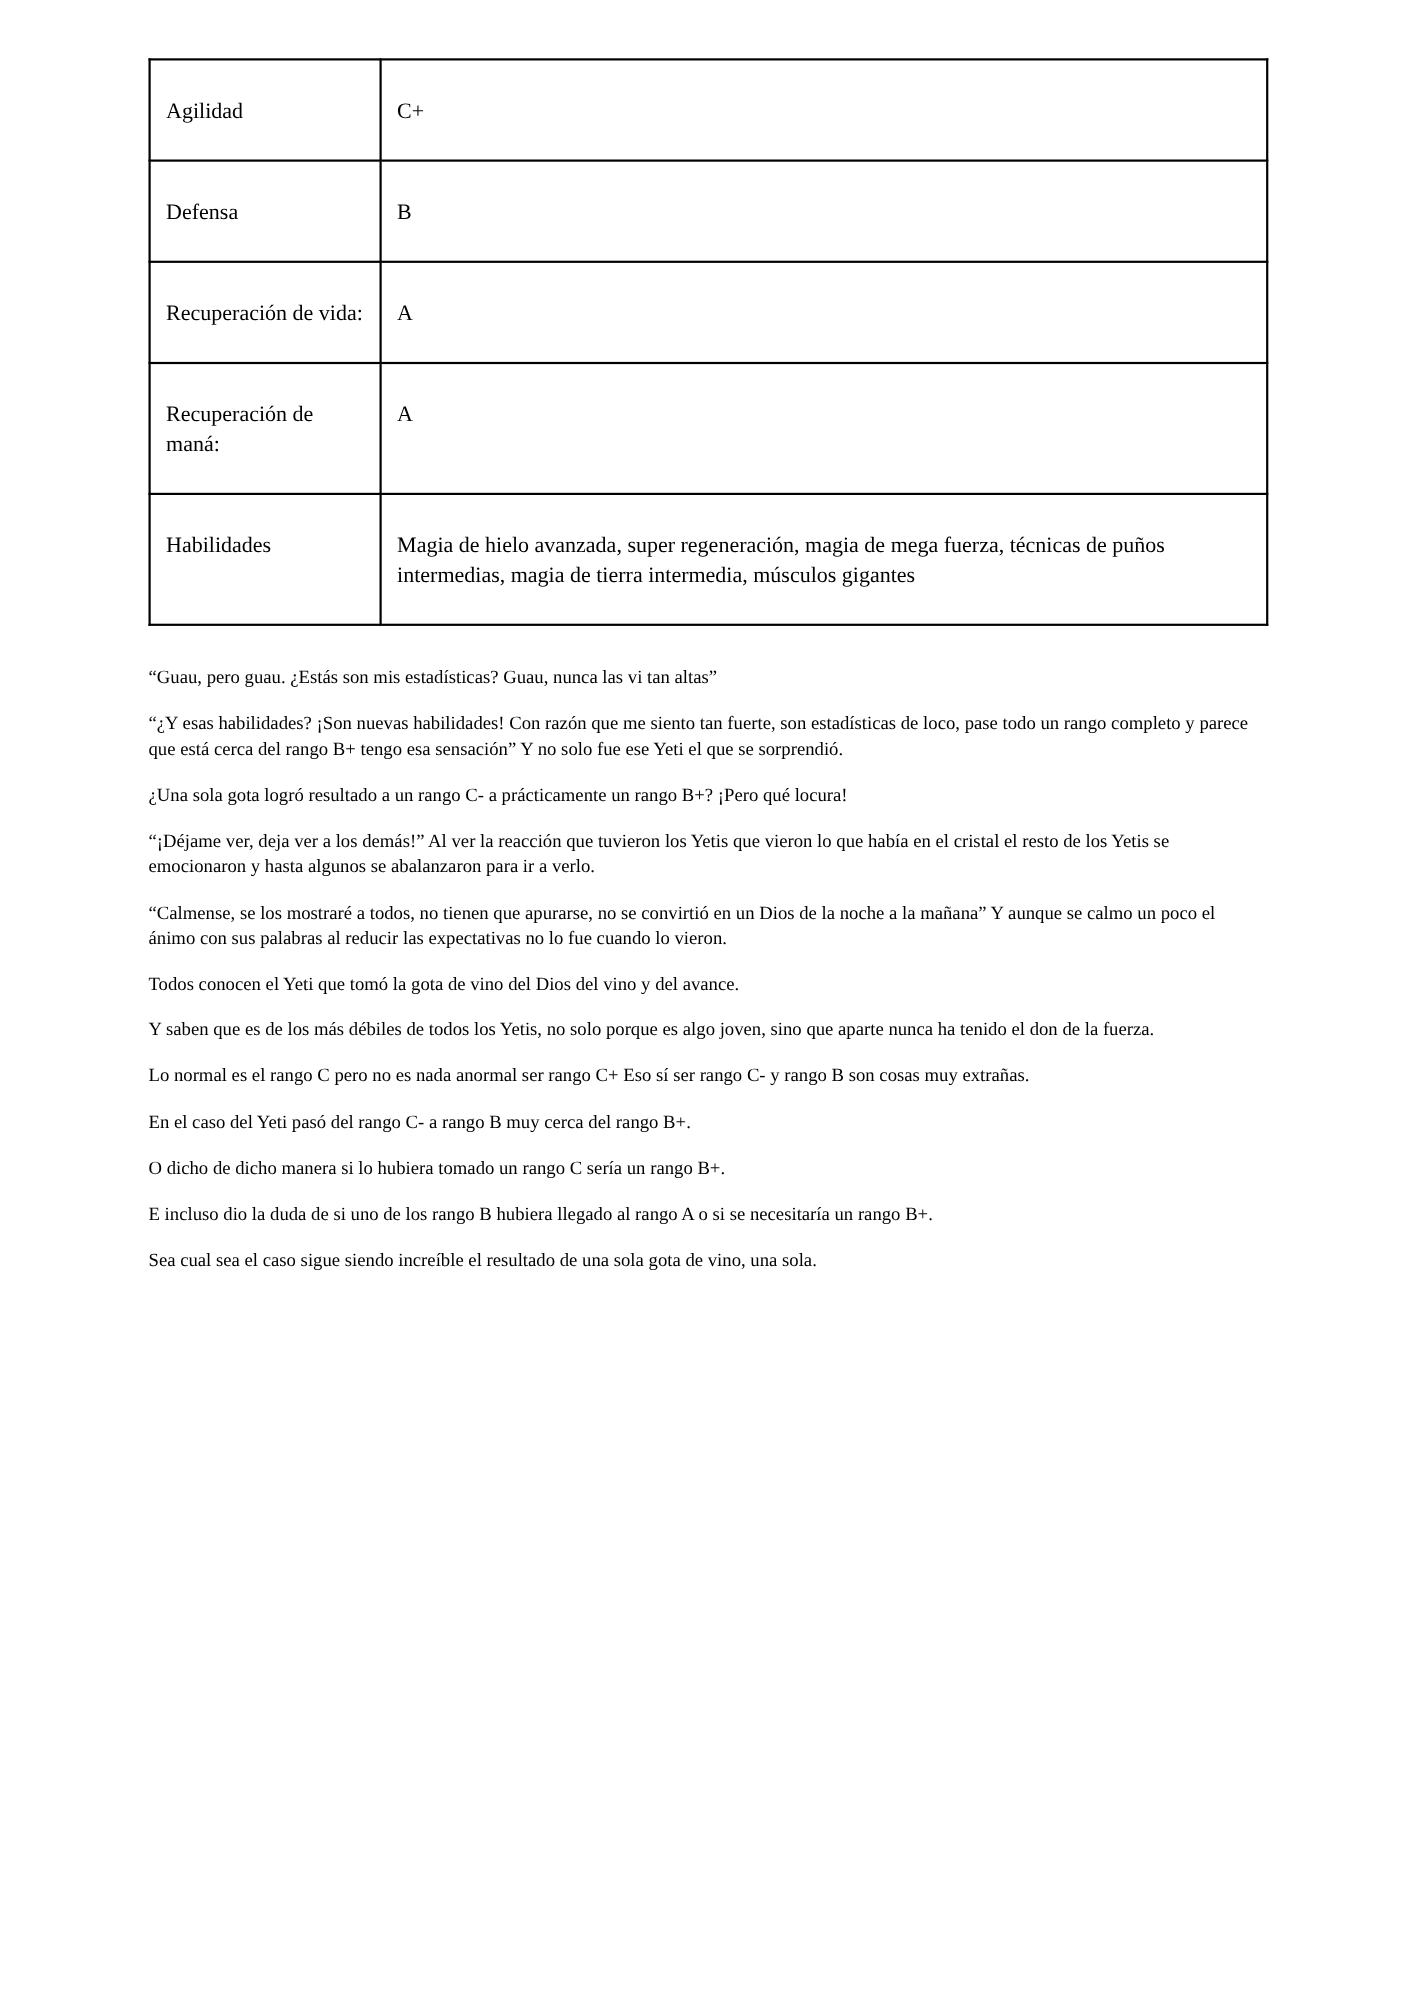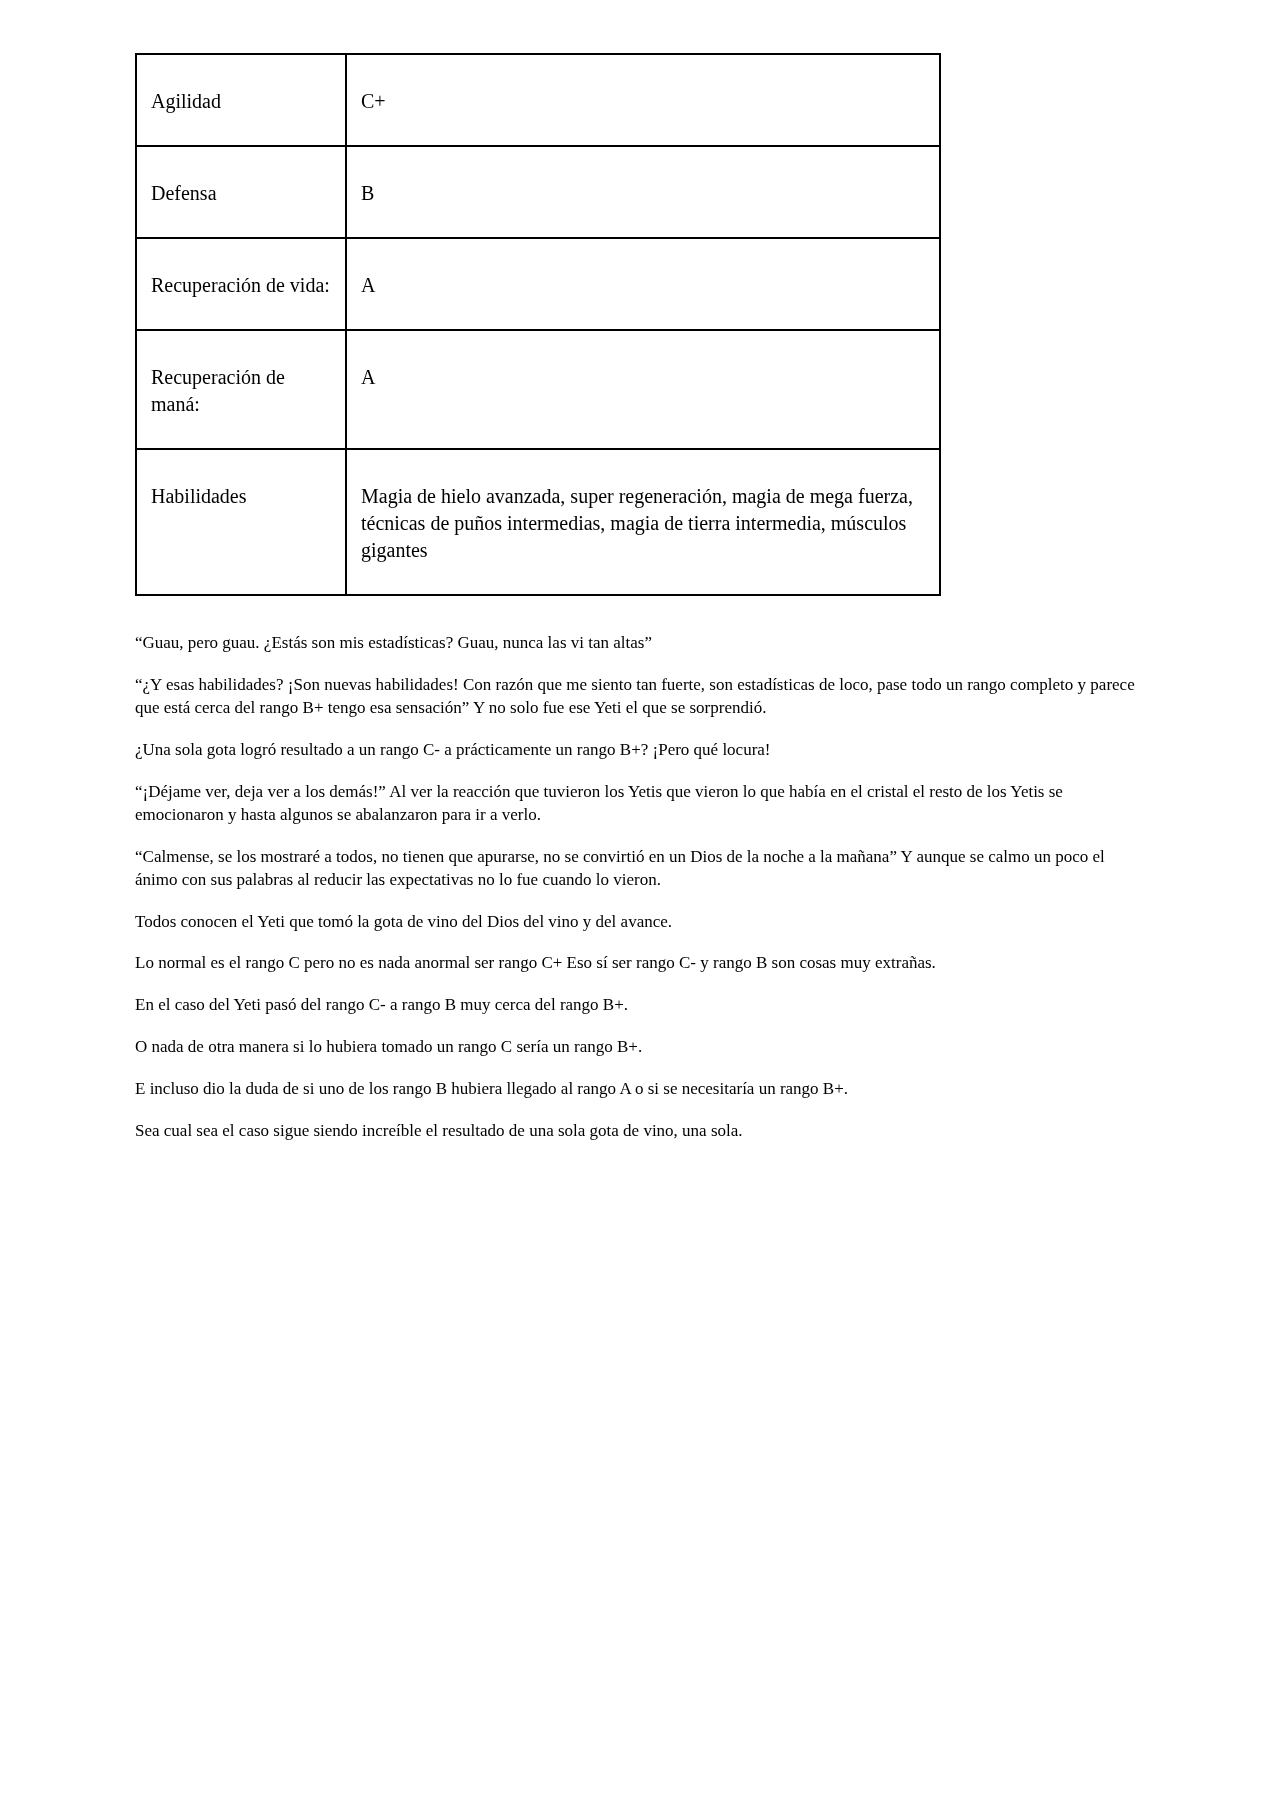--- a/index.html
+++ b/index.html
@@ -15,21 +15,21 @@
     overflow: hidden;
   }
   .page {
     box-sizing: border-box;
     width: 1280px;
     height: 1808px;
     padding: 53px 135px 0 135px;
   }
   table.stats {
     border-collapse: collapse;
-    width: 806px;
+    width: 1018px;
     margin: 0 0 36px 0;
   }
   table.stats td {
     border: 2px solid #000000;
     vertical-align: top;
     padding: 33px 14px 30px 14px;
     font-size: 20px;
     line-height: 1.35;
   }
   td.stat-label {
@@ -74,20 +74,21 @@
     </tbody>
   </table>
 
   <div class="body-text">
     <p>“Guau, pero guau. ¿Estás son mis estadísticas? Guau, nunca las vi tan altas”</p>
     <p>“¿Y esas habilidades? ¡Son nuevas habilidades! Con razón que me siento tan fuerte, son estadísticas de loco, pase todo un rango completo y parece que está cerca del rango B+ tengo esa sensación” Y no solo fue ese Yeti el que se sorprendió.</p>
     <p>¿Una sola gota logró resultado a un rango C- a prácticamente un rango B+? ¡Pero qué locura!</p>
     <p>“¡Déjame ver, deja ver a los demás!” Al ver la reacción que tuvieron los Yetis que vieron lo que había en el cristal el resto de los Yetis se emocionaron y hasta algunos se abalanzaron para ir a verlo.</p>
     <p>“Calmense, se los mostraré a todos, no tienen que apurarse, no se convirtió en un Dios de la noche a la mañana” Y aunque se calmo un poco el ánimo con sus palabras al reducir las expectativas no lo fue cuando lo vieron.</p>
     <p>Todos conocen el Yeti que tomó la gota de vino del Dios del vino y del avance.</p>
+    <p>Y saben que es de los más débiles de todos los Yetis, no solo porque es algo joven, sino que aparte nunca ha tenido el don de la fuerza.</p>
     <p>Lo normal es el rango C pero no es nada anormal ser rango C+ Eso sí ser rango C- y rango B son cosas muy extrañas.</p>
     <p>En el caso del Yeti pasó del rango C- a rango B muy cerca del rango B+.</p>
-    <p>O nada de otra manera si lo hubiera tomado un rango C sería un rango B+.</p>
+    <p>O dicho de dicho manera si lo hubiera tomado un rango C sería un rango B+.</p>
     <p>E incluso dio la duda de si uno de los rango B hubiera llegado al rango A o si se necesitaría un rango B+.</p>
     <p>Sea cual sea el caso sigue siendo increíble el resultado de una sola gota de vino, una sola.</p>
   </div>
 
 </div>
 
 </body></html>

